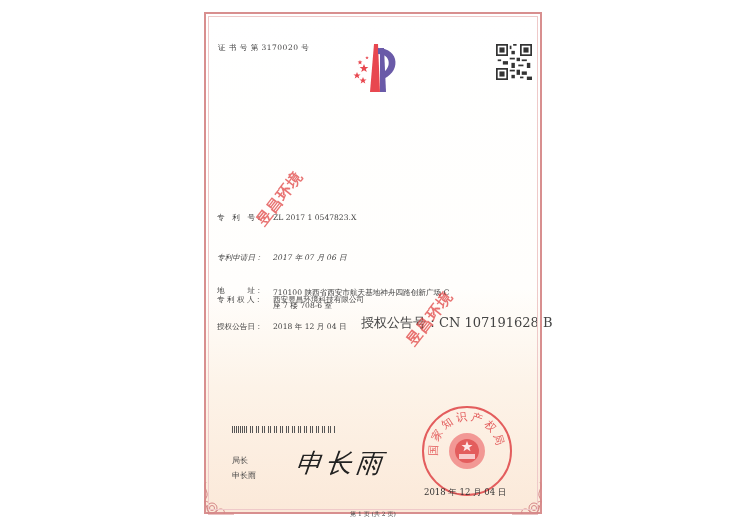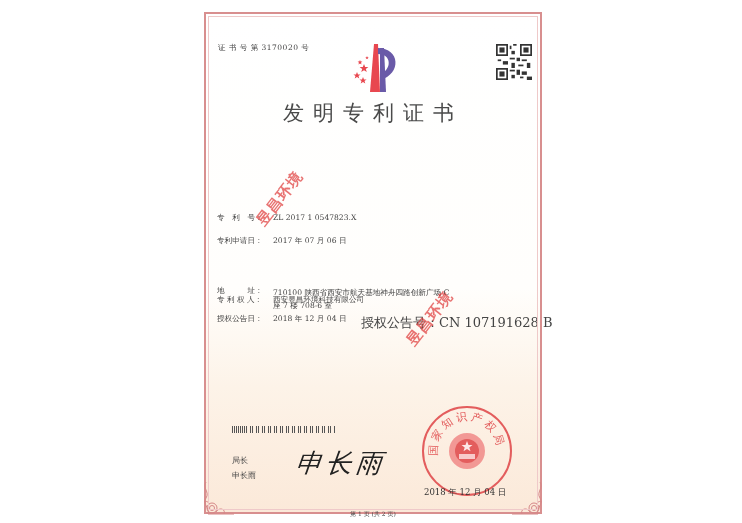--- a/index.html
+++ b/index.html
@@ -45,26 +45,26 @@
     .field {
       position: absolute; left: 11px;
       font-size: 7.6px; color: #444;
       white-space: nowrap;
     }
     .field .label { display: inline-block; width: 56px; letter-spacing: 0; }
     .field .value { display: inline-block; }
     .f-name { top: 152px; }
     .f-inventors { top: 176px; }
     .f-patentno { top: 199px; }
-    .f-appdate { top: 222px; }
+    .f-appdate { top: 239px; font-style: italic; }
     .f-holder { top: 247px; margin-top: 34px; }
     .f-address { top: 272px; width: 240px; white-space: normal; }
     .f-address .label { vertical-align: top; }
     .f-address .value { width: 178px; line-height: 13px; vertical-align: top; }
-    .f-grantdate { top: 300px; text-decoration: underline; }
+    .f-grantdate { top: 308px; text-decoration: underline; }
     .f-grantno { position: absolute; left: 155px; top: 300px; font-size: 13px; color:#444; white-space: nowrap;}
     .paragraph {
       position: absolute; left: 11px; width: 316px;
       font-size: 6.6px; line-height: 13.5px; color: #555;
       text-indent: 14px;
       font-family: "DejaVu Sans", "Liberation Sans", sans-serif;
     }
     .p1 { top: 318px; }
     .p2 { top: 355px; }
     .barcode {
@@ -155,21 +155,20 @@
         <rect x="18" y="11" width="2" height="3"></rect>
         <rect x="8" y="15" width="3" height="1"></rect>
       <rect x="12" y="15" width="2" height="3"></rect>
         <rect x="15" y="16" width="3" height="2"></rect>
         <rect x="9" y="18" width="2" height="2"></rect>
       <rect x="18" y="19" width="3" height="2"></rect>
         <rect x="14" y="19" width="2" height="1"></rect>
     </g>
   </svg>
 
-  <div class="title">发明专利证书</div>
 
   <div class="field f-patentno">
     <span class="label">专　利　号：</span><span class="value">ZL 2017 1 0547823.X</span>
   </div>
   <div class="field f-appdate">
     <span class="label">专利申请日：</span><span class="value">2017 年 07 月 06 日</span>
   </div>
   <div class="field f-holder">
     <span class="label">专 利 权 人：</span><span class="value">西安昱昌环境科技有限公司</span>
   </div>

